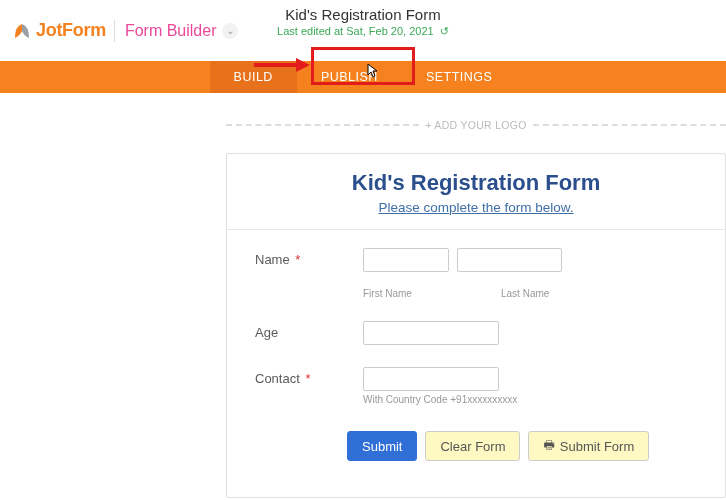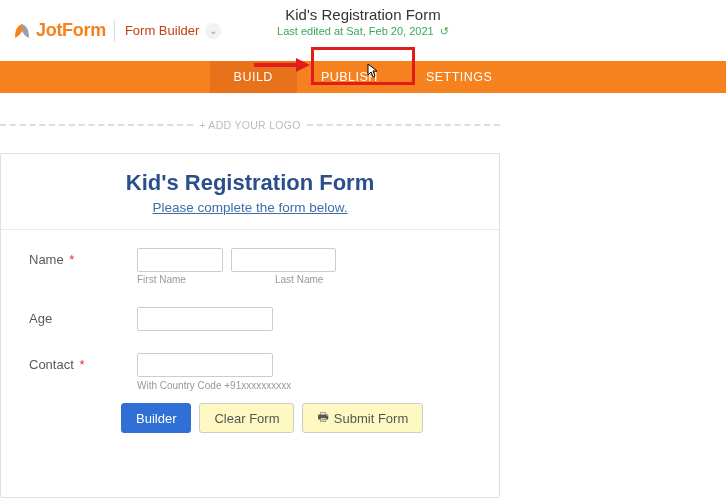--- a/index.html
+++ b/index.html
@@ -36,22 +36,22 @@
     color: #f5821f;
     letter-spacing: -0.3px;
   }
   .vsep {
     width: 1px;
     height: 22px;
     background: #ddd;
     margin: 0 10px 0 8px;
   }
   .builder-label {
-    font-size: 13px;
-    color: #c2410c;
+    font-size: 16px;
+    color: #ec4899;
   }
   .chev {
     font-size: 10px;
     color: #999;
     margin-left: 6px;
     background: #f2f2f2;
     border-radius: 50%;
     width: 16px;
     height: 16px;
     display: inline-flex;
@@ -114,21 +114,21 @@
   .cursor-icon {
     position: absolute;
     pointer-events: none;
     font-size: 13px;
     color: #000;
   }
   .canvas {
     padding: 26px 0 0 0;
     display: flex;
     flex-direction: column;
-    align-items: flex-start;
+    align-items: flex-end;
   }
   .add-logo-row {
     width: 500px;
     display: flex;
     align-items: center;
     justify-content: center;
     gap: 6px;
     margin-bottom: 22px;
   }
   .dashes {
@@ -196,21 +196,21 @@
     padding: 0 6px;
     font-size: 12px;
   }
   .w-sm { width: 86px; }
   .w-md { width: 105px; }
   .w-lg { width: 136px; }
   .w-xl { width: 186px; }
   .sublabels {
     display: flex;
     gap: 8px;
-    margin-top: 2px;
+    margin-top: 16px;
   }
   .sublabel {
     font-size: 10px;
     color: #999;
   }
   .subl-sm { width: 86px; }
   .subl-md { width: 105px; padding-left: 44px; }
   .hint {
     font-size: 10px;
     color: #999;
@@ -324,34 +324,34 @@
       </div>
 
       <div class="field-row">
         <div class="field-label">Age</div>
         <div class="field-inputs">
           <input class="txt w-lg" style="">
         </div>
       </div>
 
 
-      <div class="field-row" style="margin-bottom:12px;">
+      <div class="field-row" style="margin-bottom:26px;">
         <div class="field-label">
           <span>Contact</span>
           <span class="req">*</span>
         </div>
         <div class="field-inputs">
           <input class="txt w-lg" style="">
           <div class="hint">With Country Code +91xxxxxxxxxx</div>
         </div>
       </div>
 
       <div class="btn-row">
         <button class="btn primary">
-            <span>Builder</span>
+            <span>Submit</span>
           </button>
         <button class="btn">
             <span>Clear Form</span>
           </button>
         <button class="btn">
           <span class="print-ico">🖶</span>
           <span>Submit Form</span>
         </button>
       </div>
 

